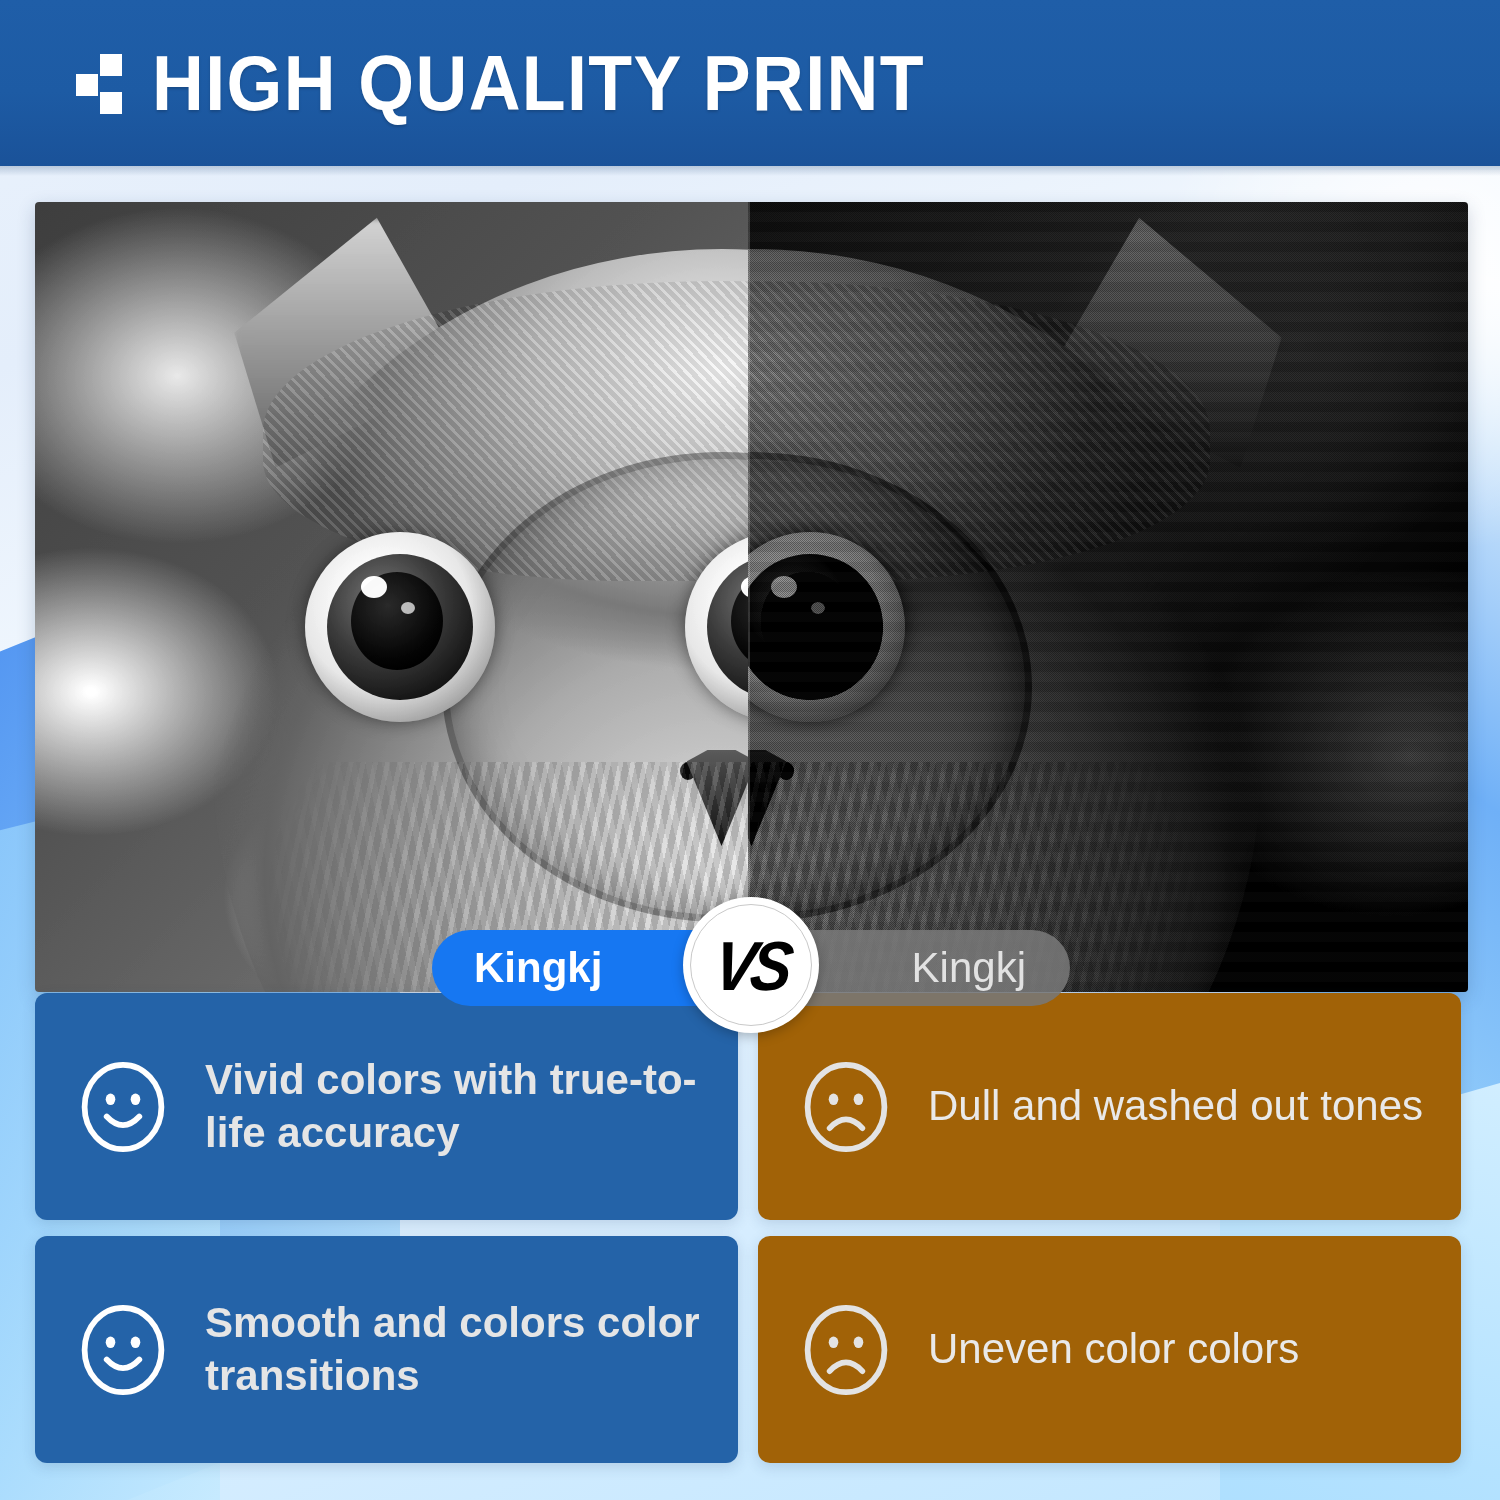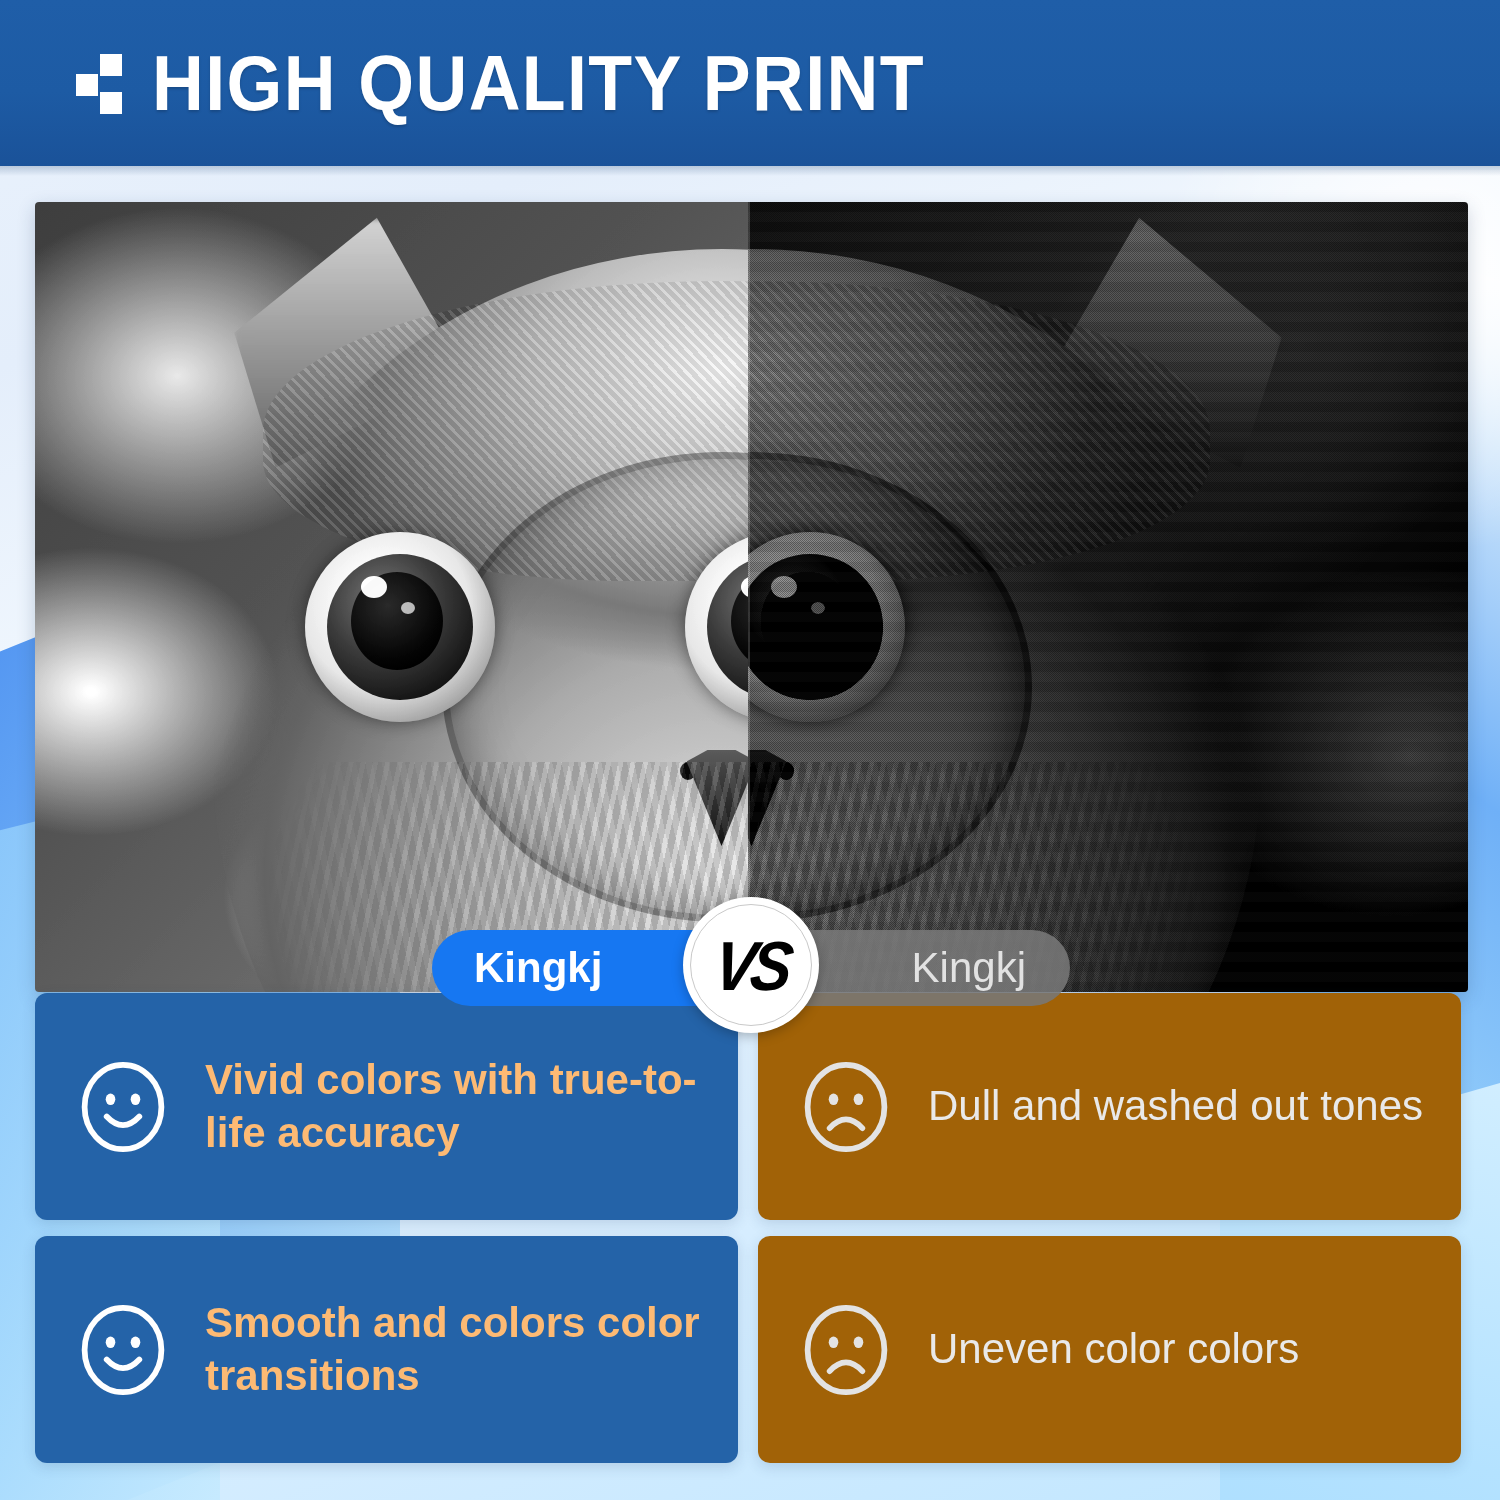--- a/index.html
+++ b/index.html
@@ -230,21 +230,21 @@
   .frow { display:flex; gap:20px; margin-bottom:16px; }
   .fbox {
     width:703px; height:227px; border-radius:12px;
     display:flex; align-items:center; padding:0 34px 0 40px;
     box-shadow:0 4px 14px rgba(30,60,100,.16);
   }
   .fbox.good { background:#2463a8; }
   .fbox.bad  { background:#a16207; }
   .face { width:96px; height:96px; flex:0 0 auto; margin-right:34px; }
   .ftext { font-size:42px; line-height:1.26; font-weight:700; }
-  .fbox.good .ftext { color:#fdba74; }
+  .fbox.good .ftext { color:#e5e5e5; }
   .fbox.bad  .ftext { color:#e9e9e9; font-weight:400; }
 </style>
 </head>
 <body>
 
 <div class="page">
   <div class="wedge-left"></div>
   <div class="wedge-left2"></div>
   <div class="wedge-right"></div>
   <div class="wedge-right2"></div>

